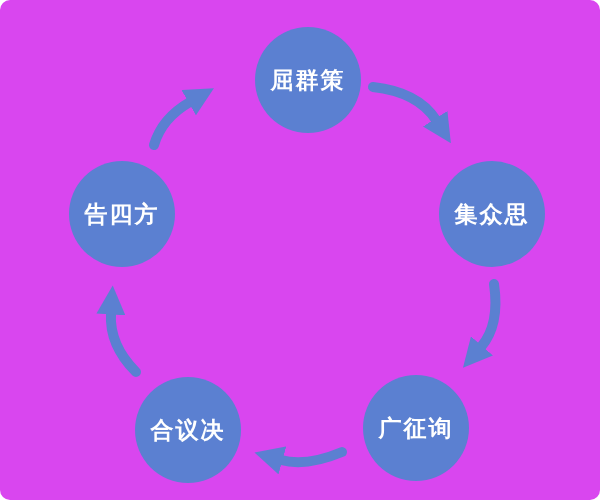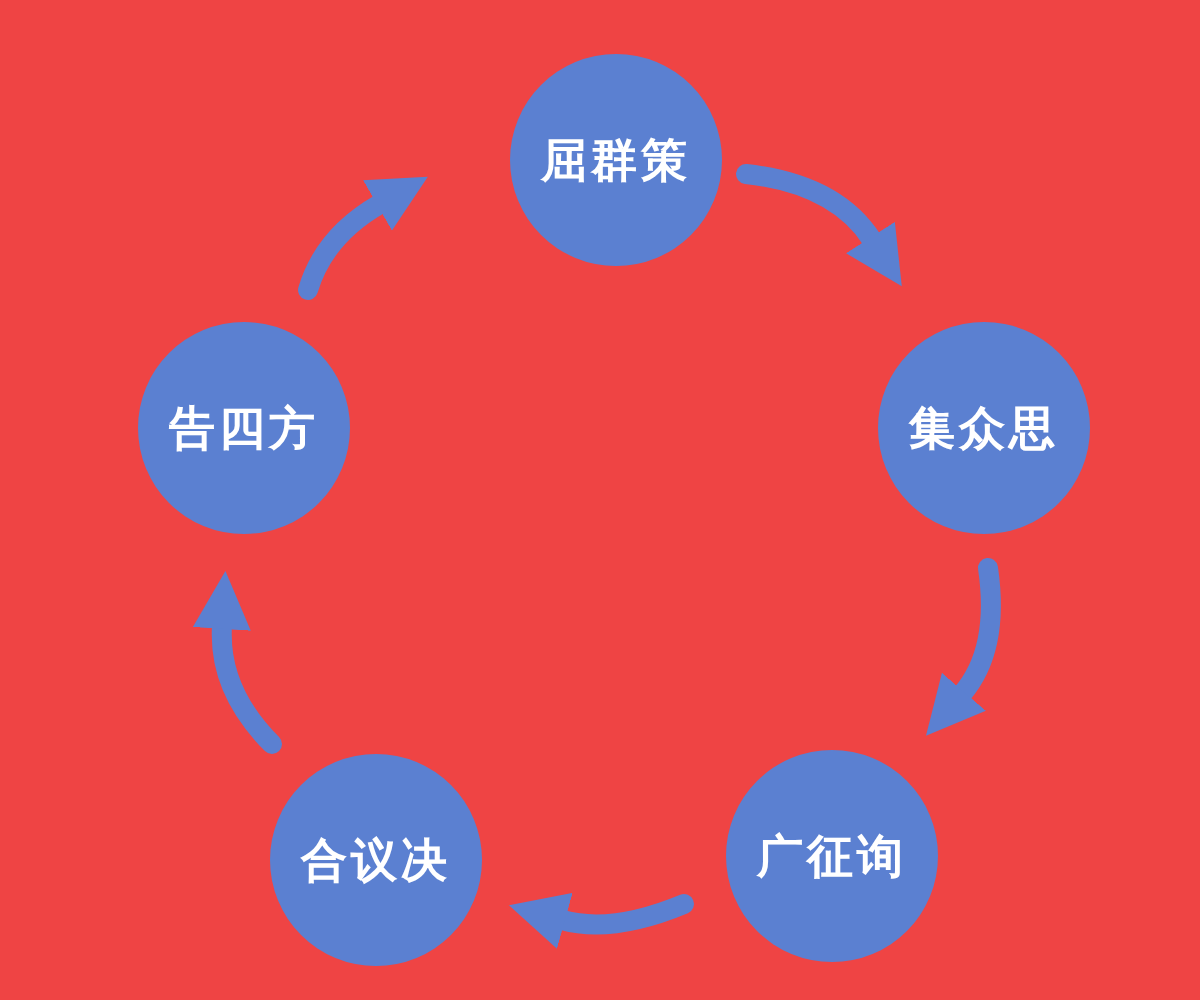--- a/index.html
+++ b/index.html
@@ -4,23 +4,24 @@
 <style>
   html, body {
     margin: 0;
     padding: 0;
     background: #ffffff;
   }
   .canvas {
     position: relative;
     width: 600px;
     height: 500px;
-    background: #ef4444;
+    background: #d946ef;
     overflow: hidden;
     font-family: "Liberation Sans", sans-serif;
+    border-radius: 10px;
   }
   svg {
     display: block;
   }
   .node-label {
     font-family: "Liberation Sans", sans-serif;
     font-size: 23px;
     font-weight: bold;
     letter-spacing: 2px;
   }

